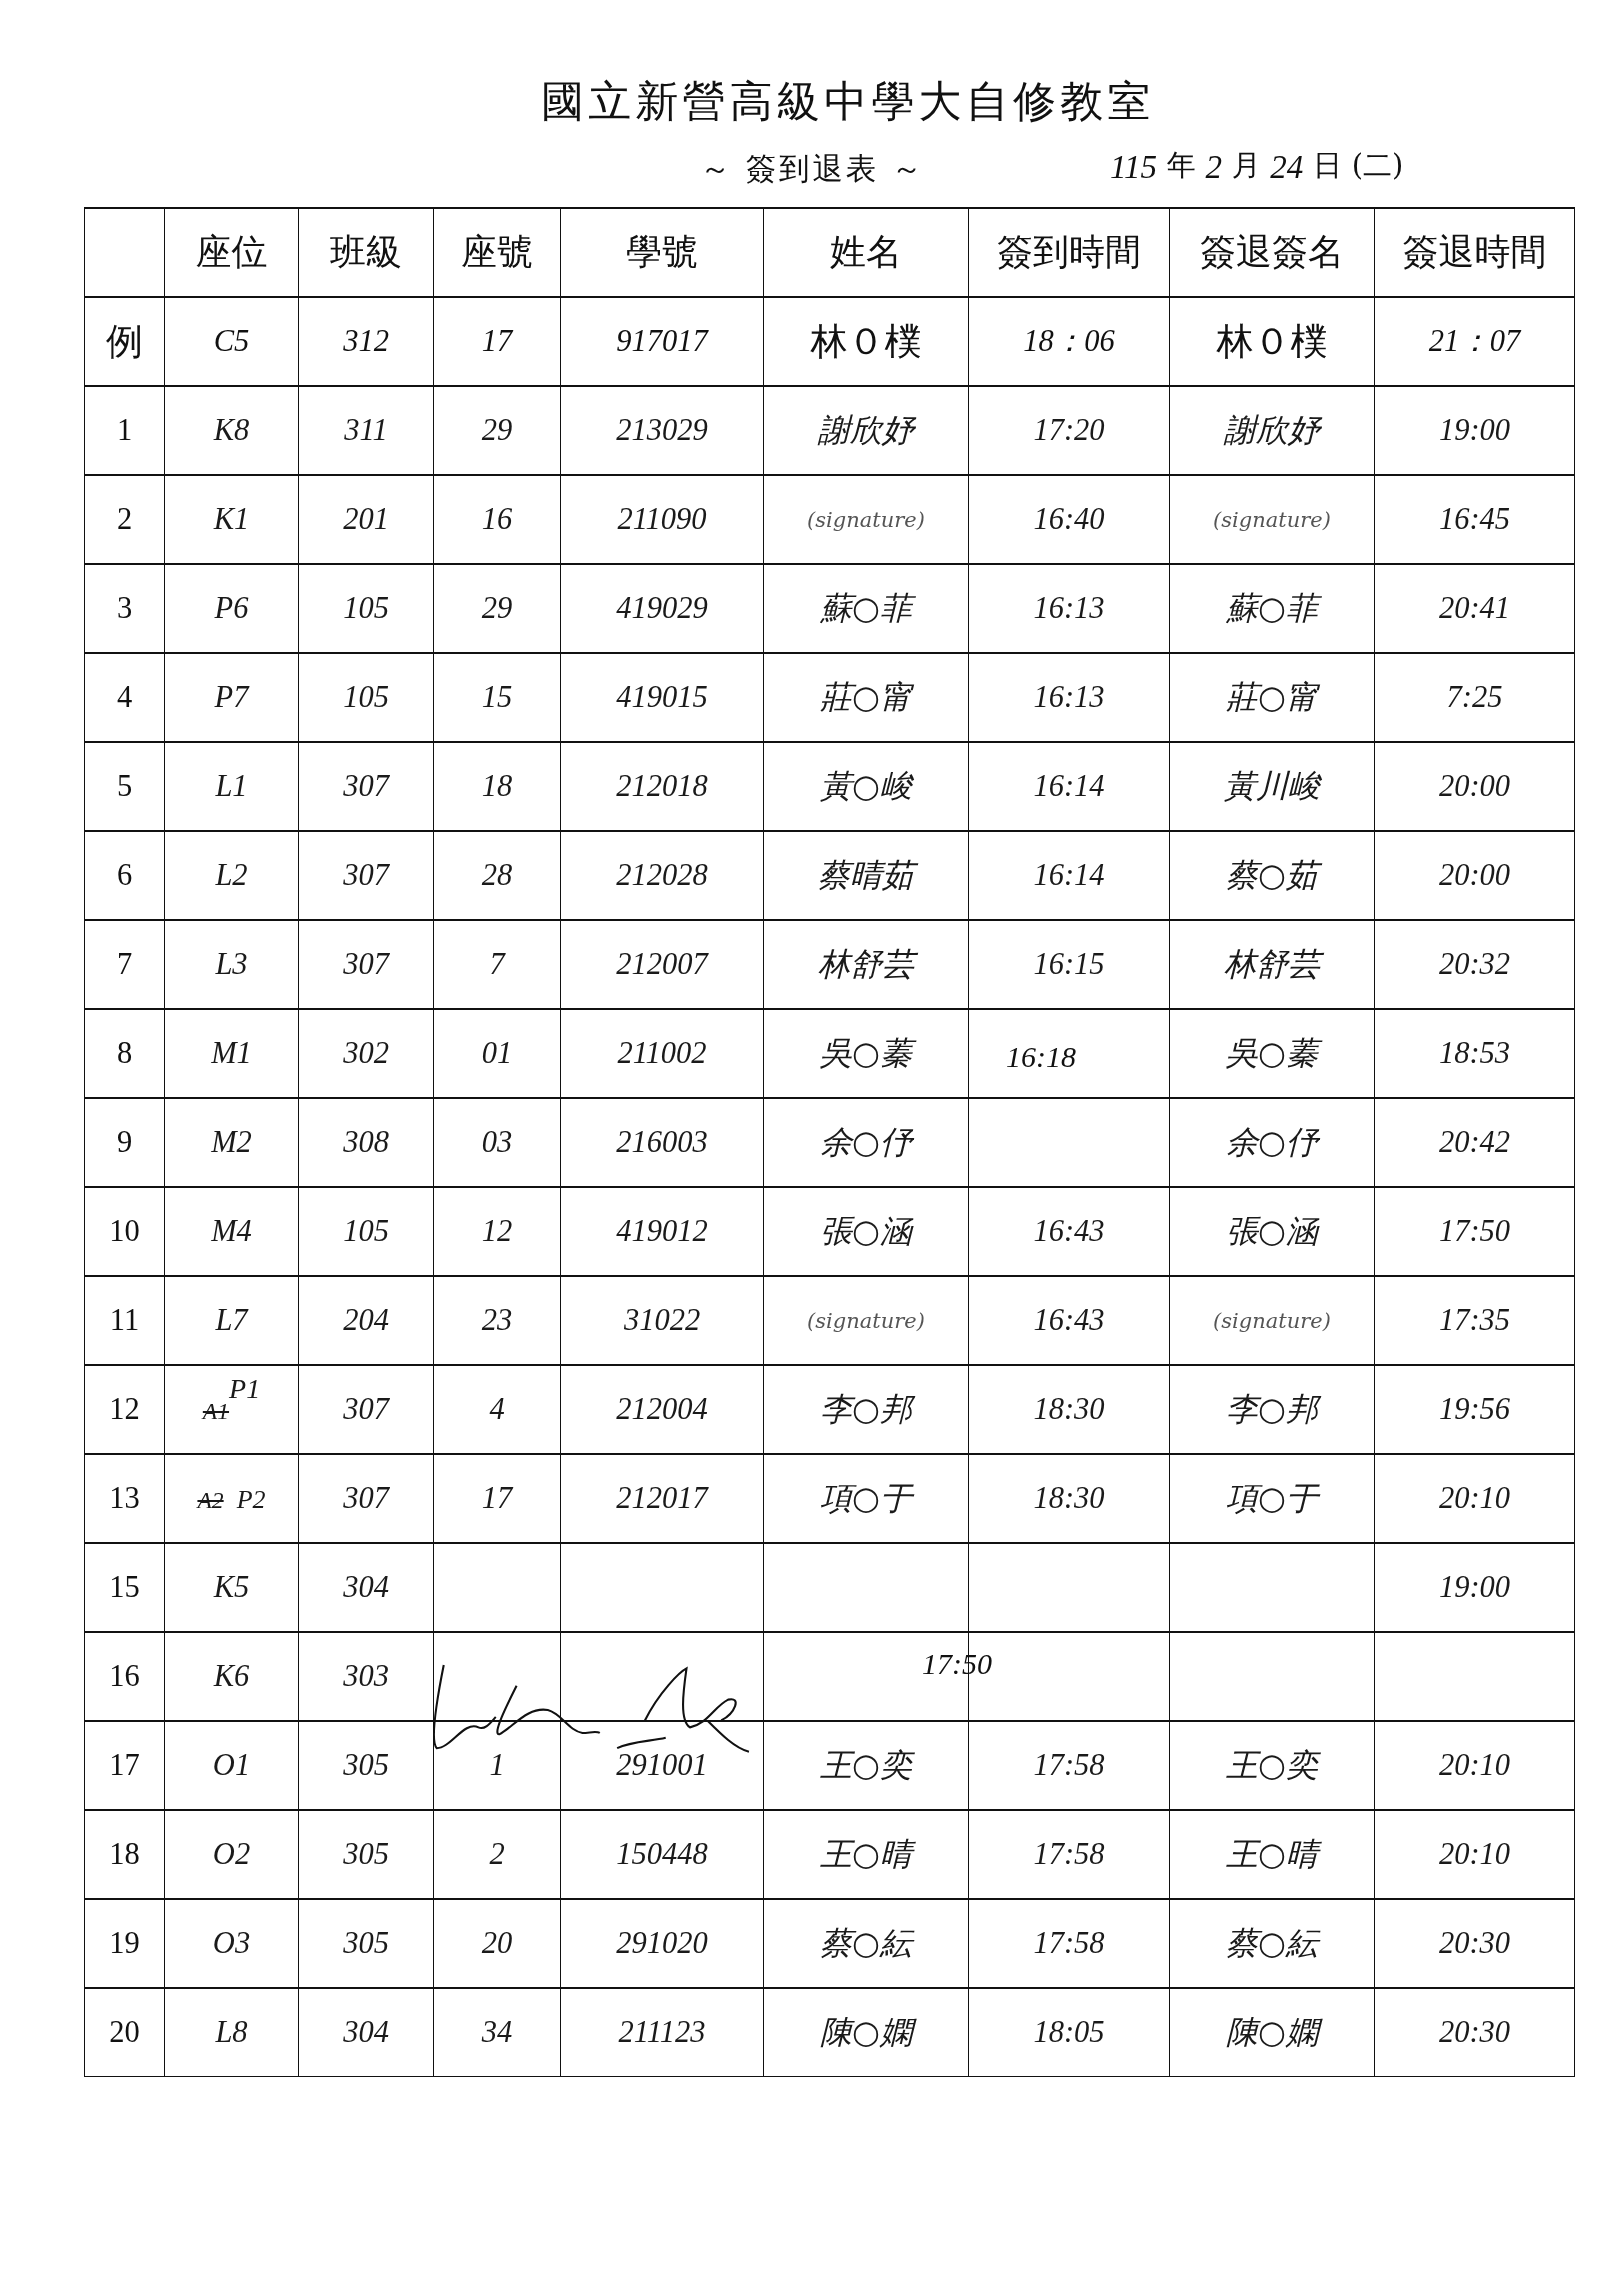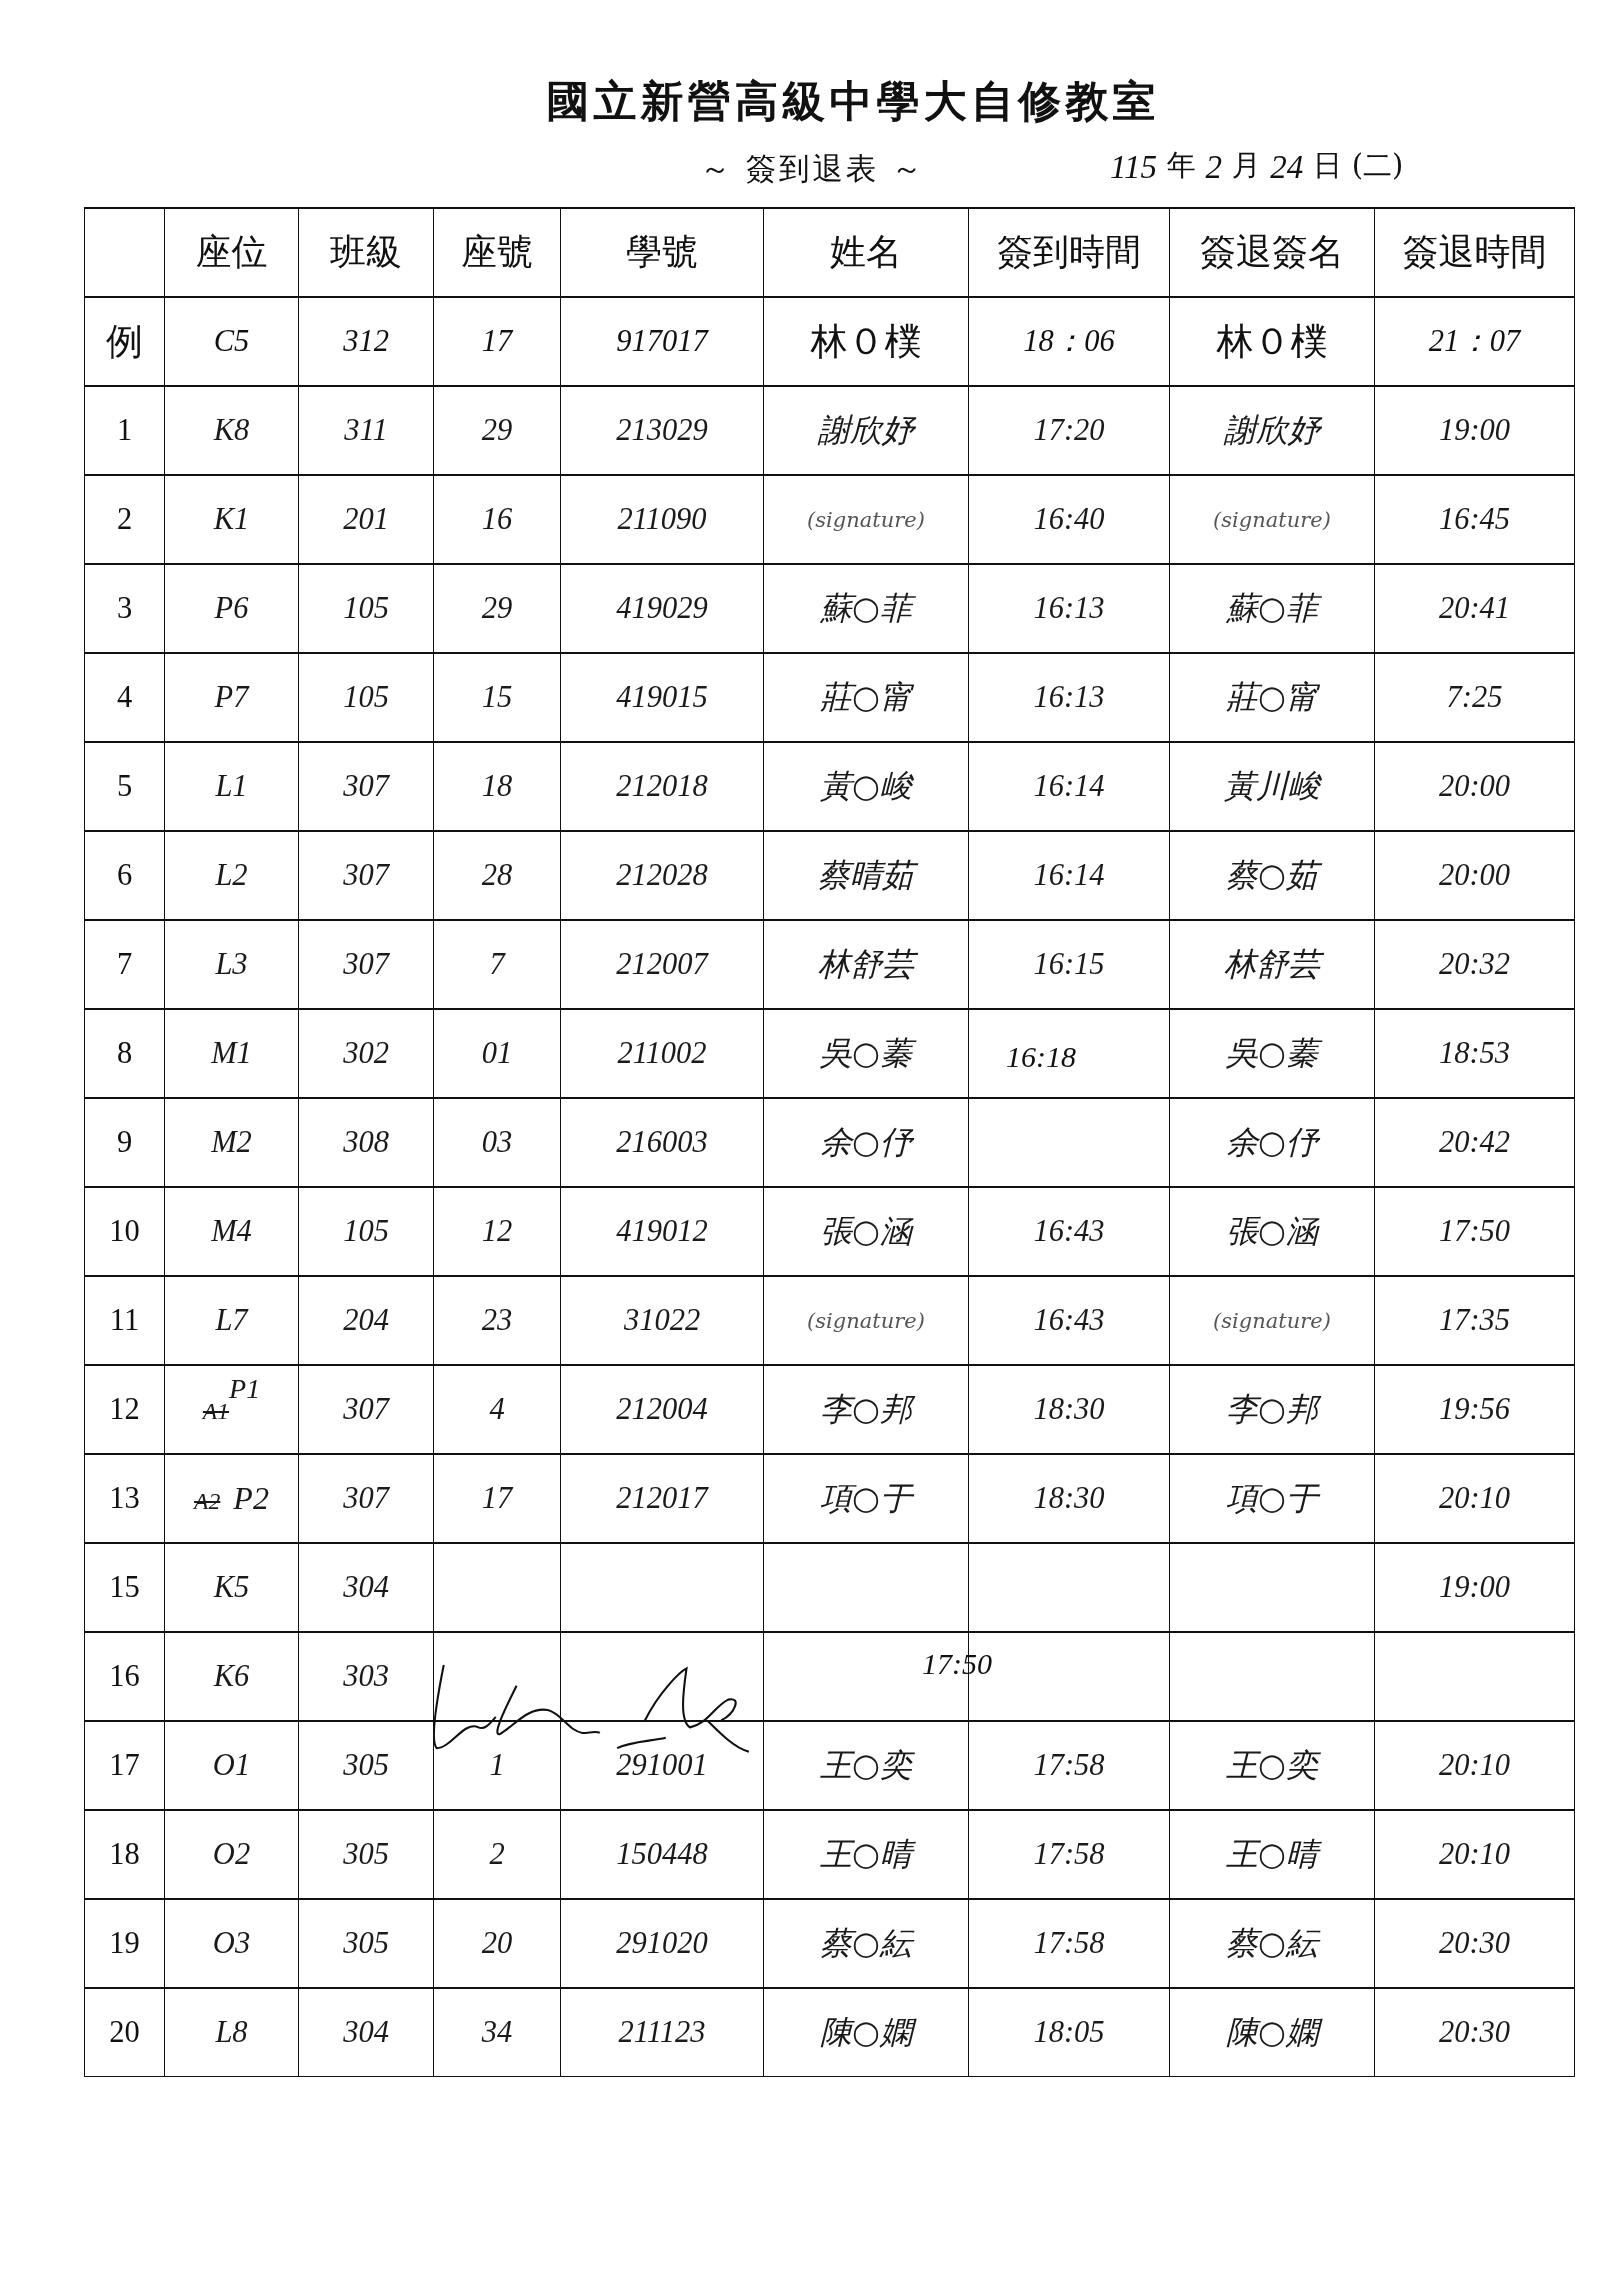--- a/index.html
+++ b/index.html
@@ -2,22 +2,22 @@
 <html style="font-size:11px"><head>
 <meta charset="utf-8">
 <style>
   html, body { margin: 0; padding: 0; background: #ffffff; }
   body {
     width: 1623px; height: 2295px; position: relative; overflow: hidden;
     font-family: "DejaVu Sans", sans-serif; color: #111;
   }
   .title {
     position: absolute; left: 541px; top: 73px; width: 624px;
-    font-family: "DejaVu Serif", serif; font-weight: bold;
-    font-size: 43px; letter-spacing: 4.2px; text-align: center;
+    font-family: "DejaVu Serif", serif; font-weight: normal;
+    font-size: 43px; letter-spacing: 4.2px; text-align: left;
   }
   .subtitle {
     position: absolute; left: 700px; top: 149px;
     font-family: "DejaVu Serif", serif; font-size: 30.5px; letter-spacing: 2.8px;
   }
   .date {
     position: absolute; left: 1110px; top: 146px;
     font-family: "Liberation Serif", serif; font-size: 33px; font-style: italic;
     display: flex; gap: 9.7px; align-items: flex-end;
   }
@@ -36,21 +36,21 @@
     height: 87px; font-weight: normal; font-size: 36px;
     font-family: "DejaVu Sans", sans-serif;
   }
   table.sheet td { height: 87px; font-size: 30.5px; }
   td.rownum { font-family: "Liberation Serif", serif; font-size: 35px; }
   td.hand { font-family: "Liberation Serif", serif; font-style: italic; color: #1a1a1a; }
   td.hand.cjk { font-family: "DejaVu Serif", serif; font-style: italic; font-size: 32px; }
   td.example { font-family: "Liberation Serif", serif; font-style: italic; font-size: 35px; }
   td.example.cjk { font-family: "DejaVu Serif", serif; font-style: normal; font-size: 37px; }
   .strike { text-decoration: line-through; text-decoration-thickness: 2.1px; font-size: 23.6px; }
-  .corr { font-size: 32px; margin-left: 13px; }
+  .corr { font-size: 26px; margin-left: 13px; }
   .sup { position: relative; top: -21px; font-size: 28px; }
   .merged-note {
     position: absolute; font-family: "Liberation Serif", serif; font-style: italic;
     font-size: 30px;
   }
   .scribble { position: absolute; }
 </style>
 </head>
 <body>
 

